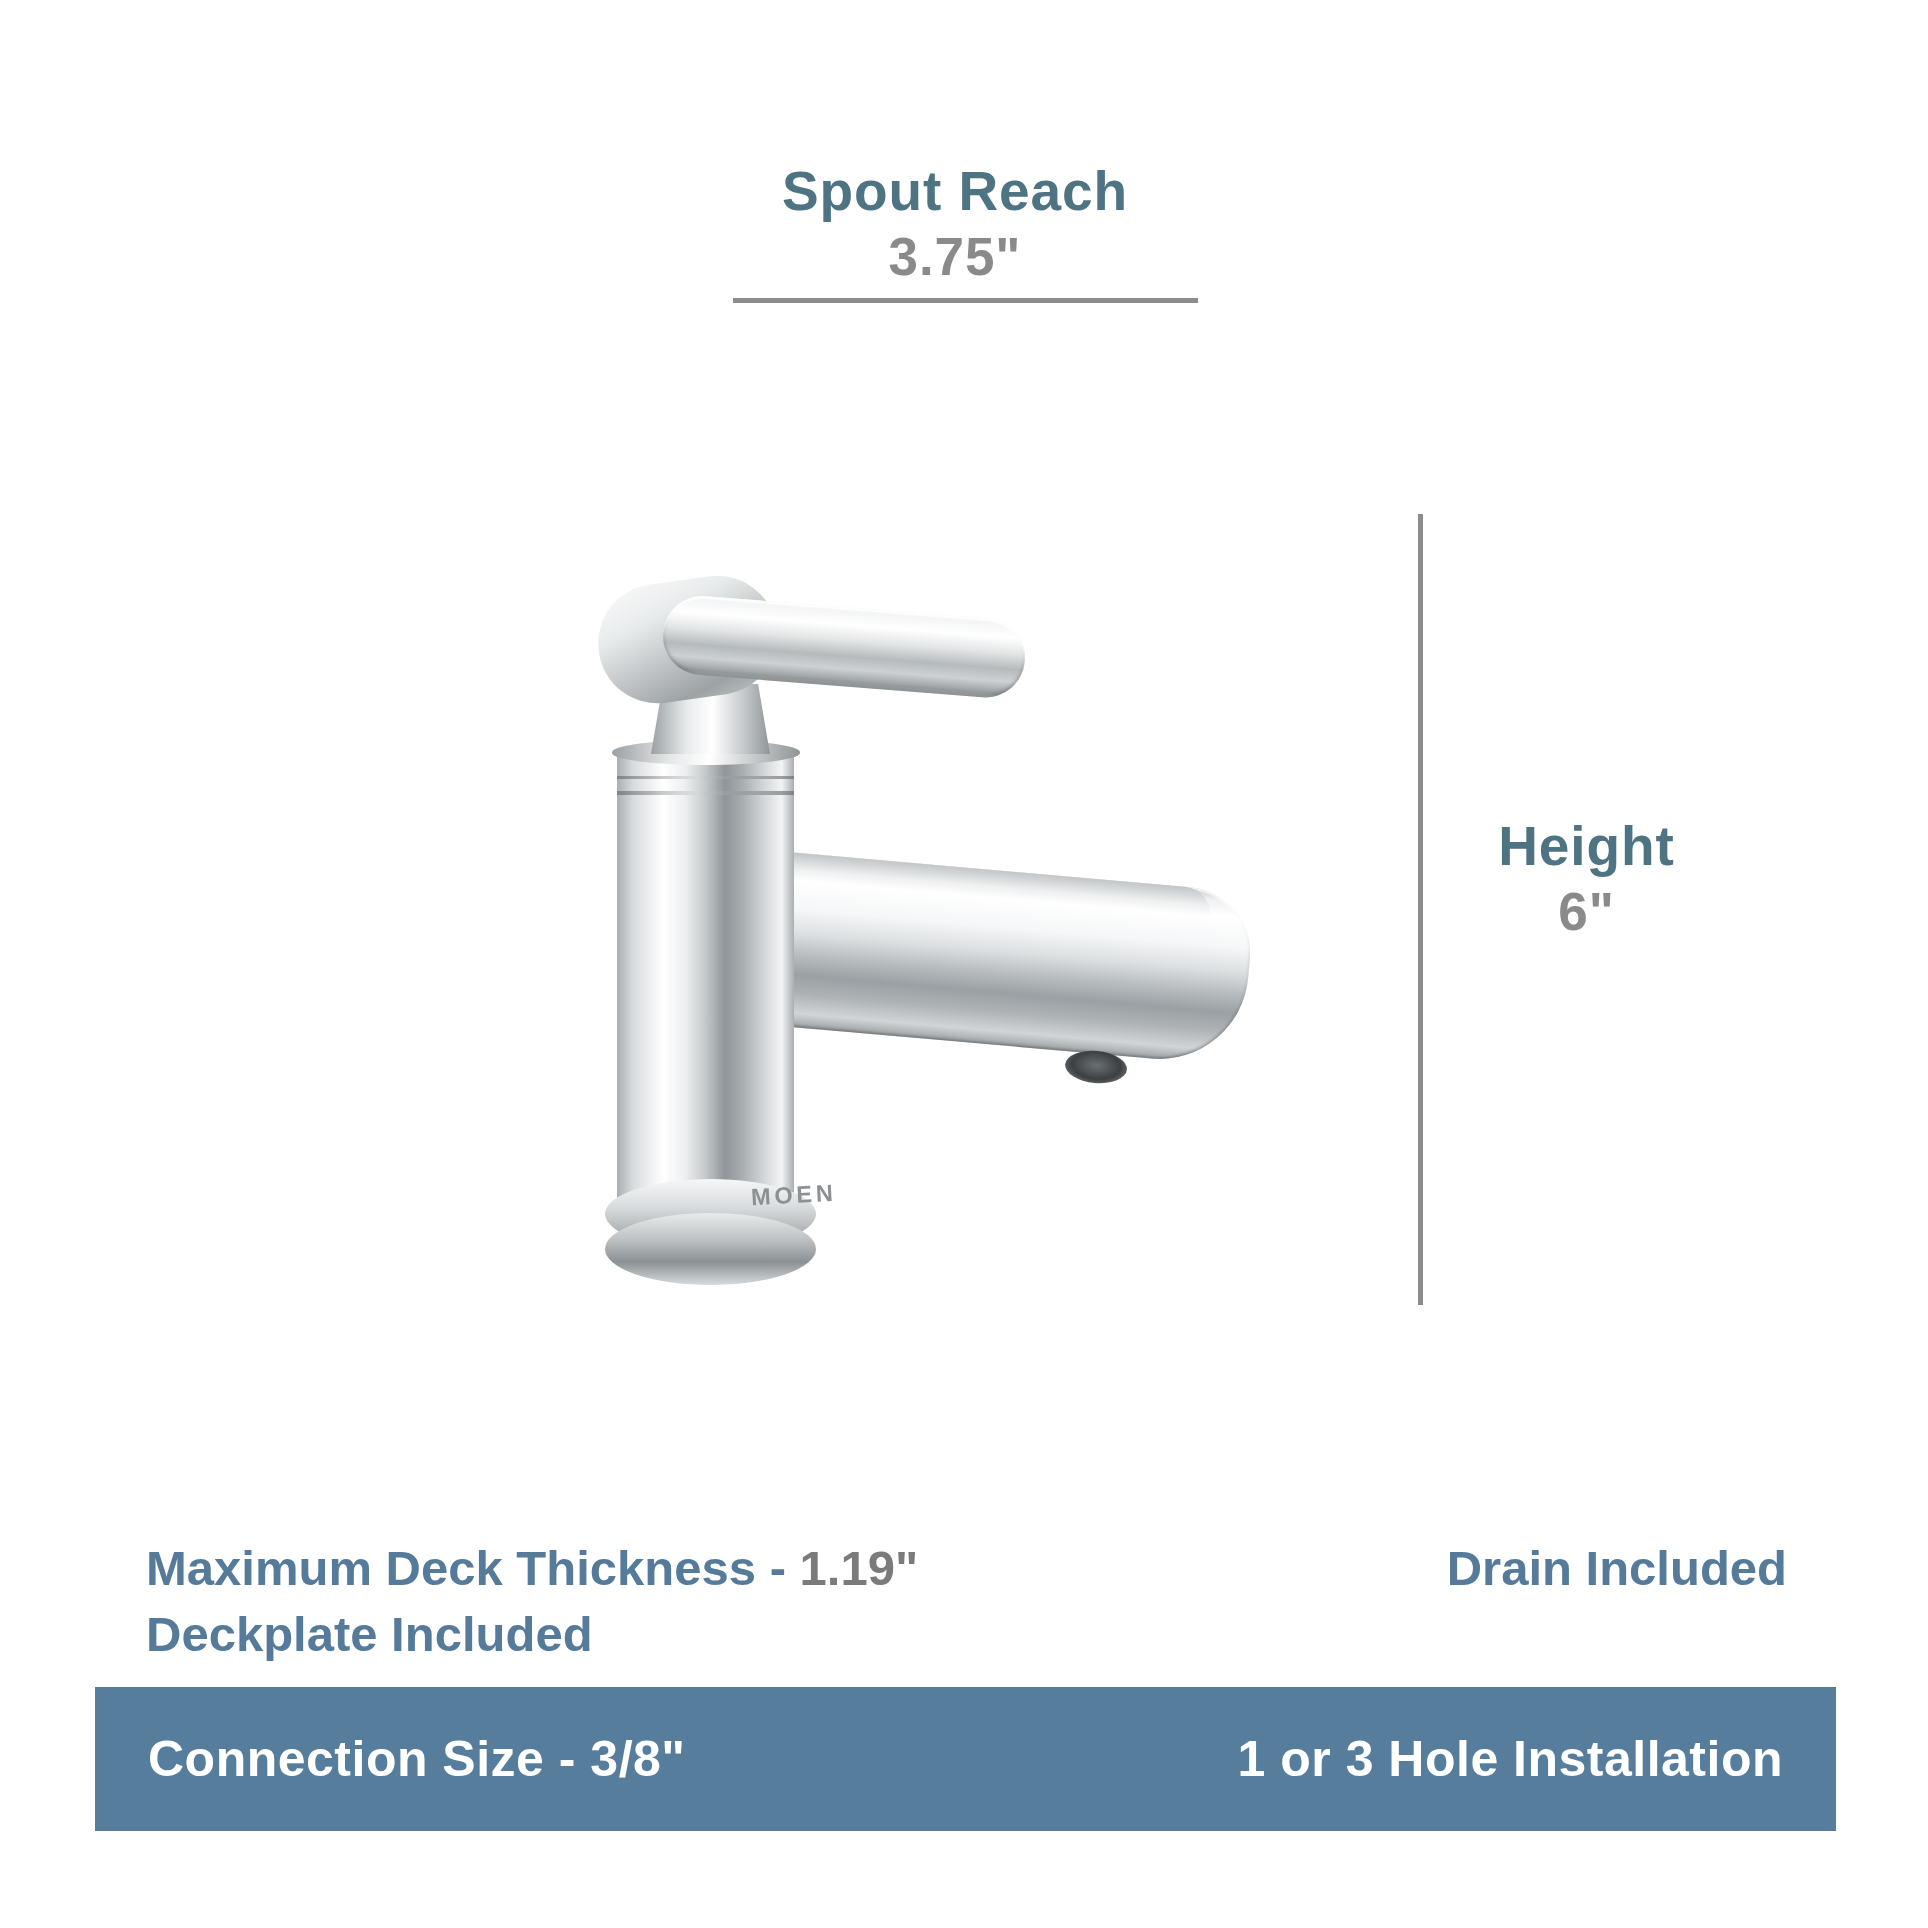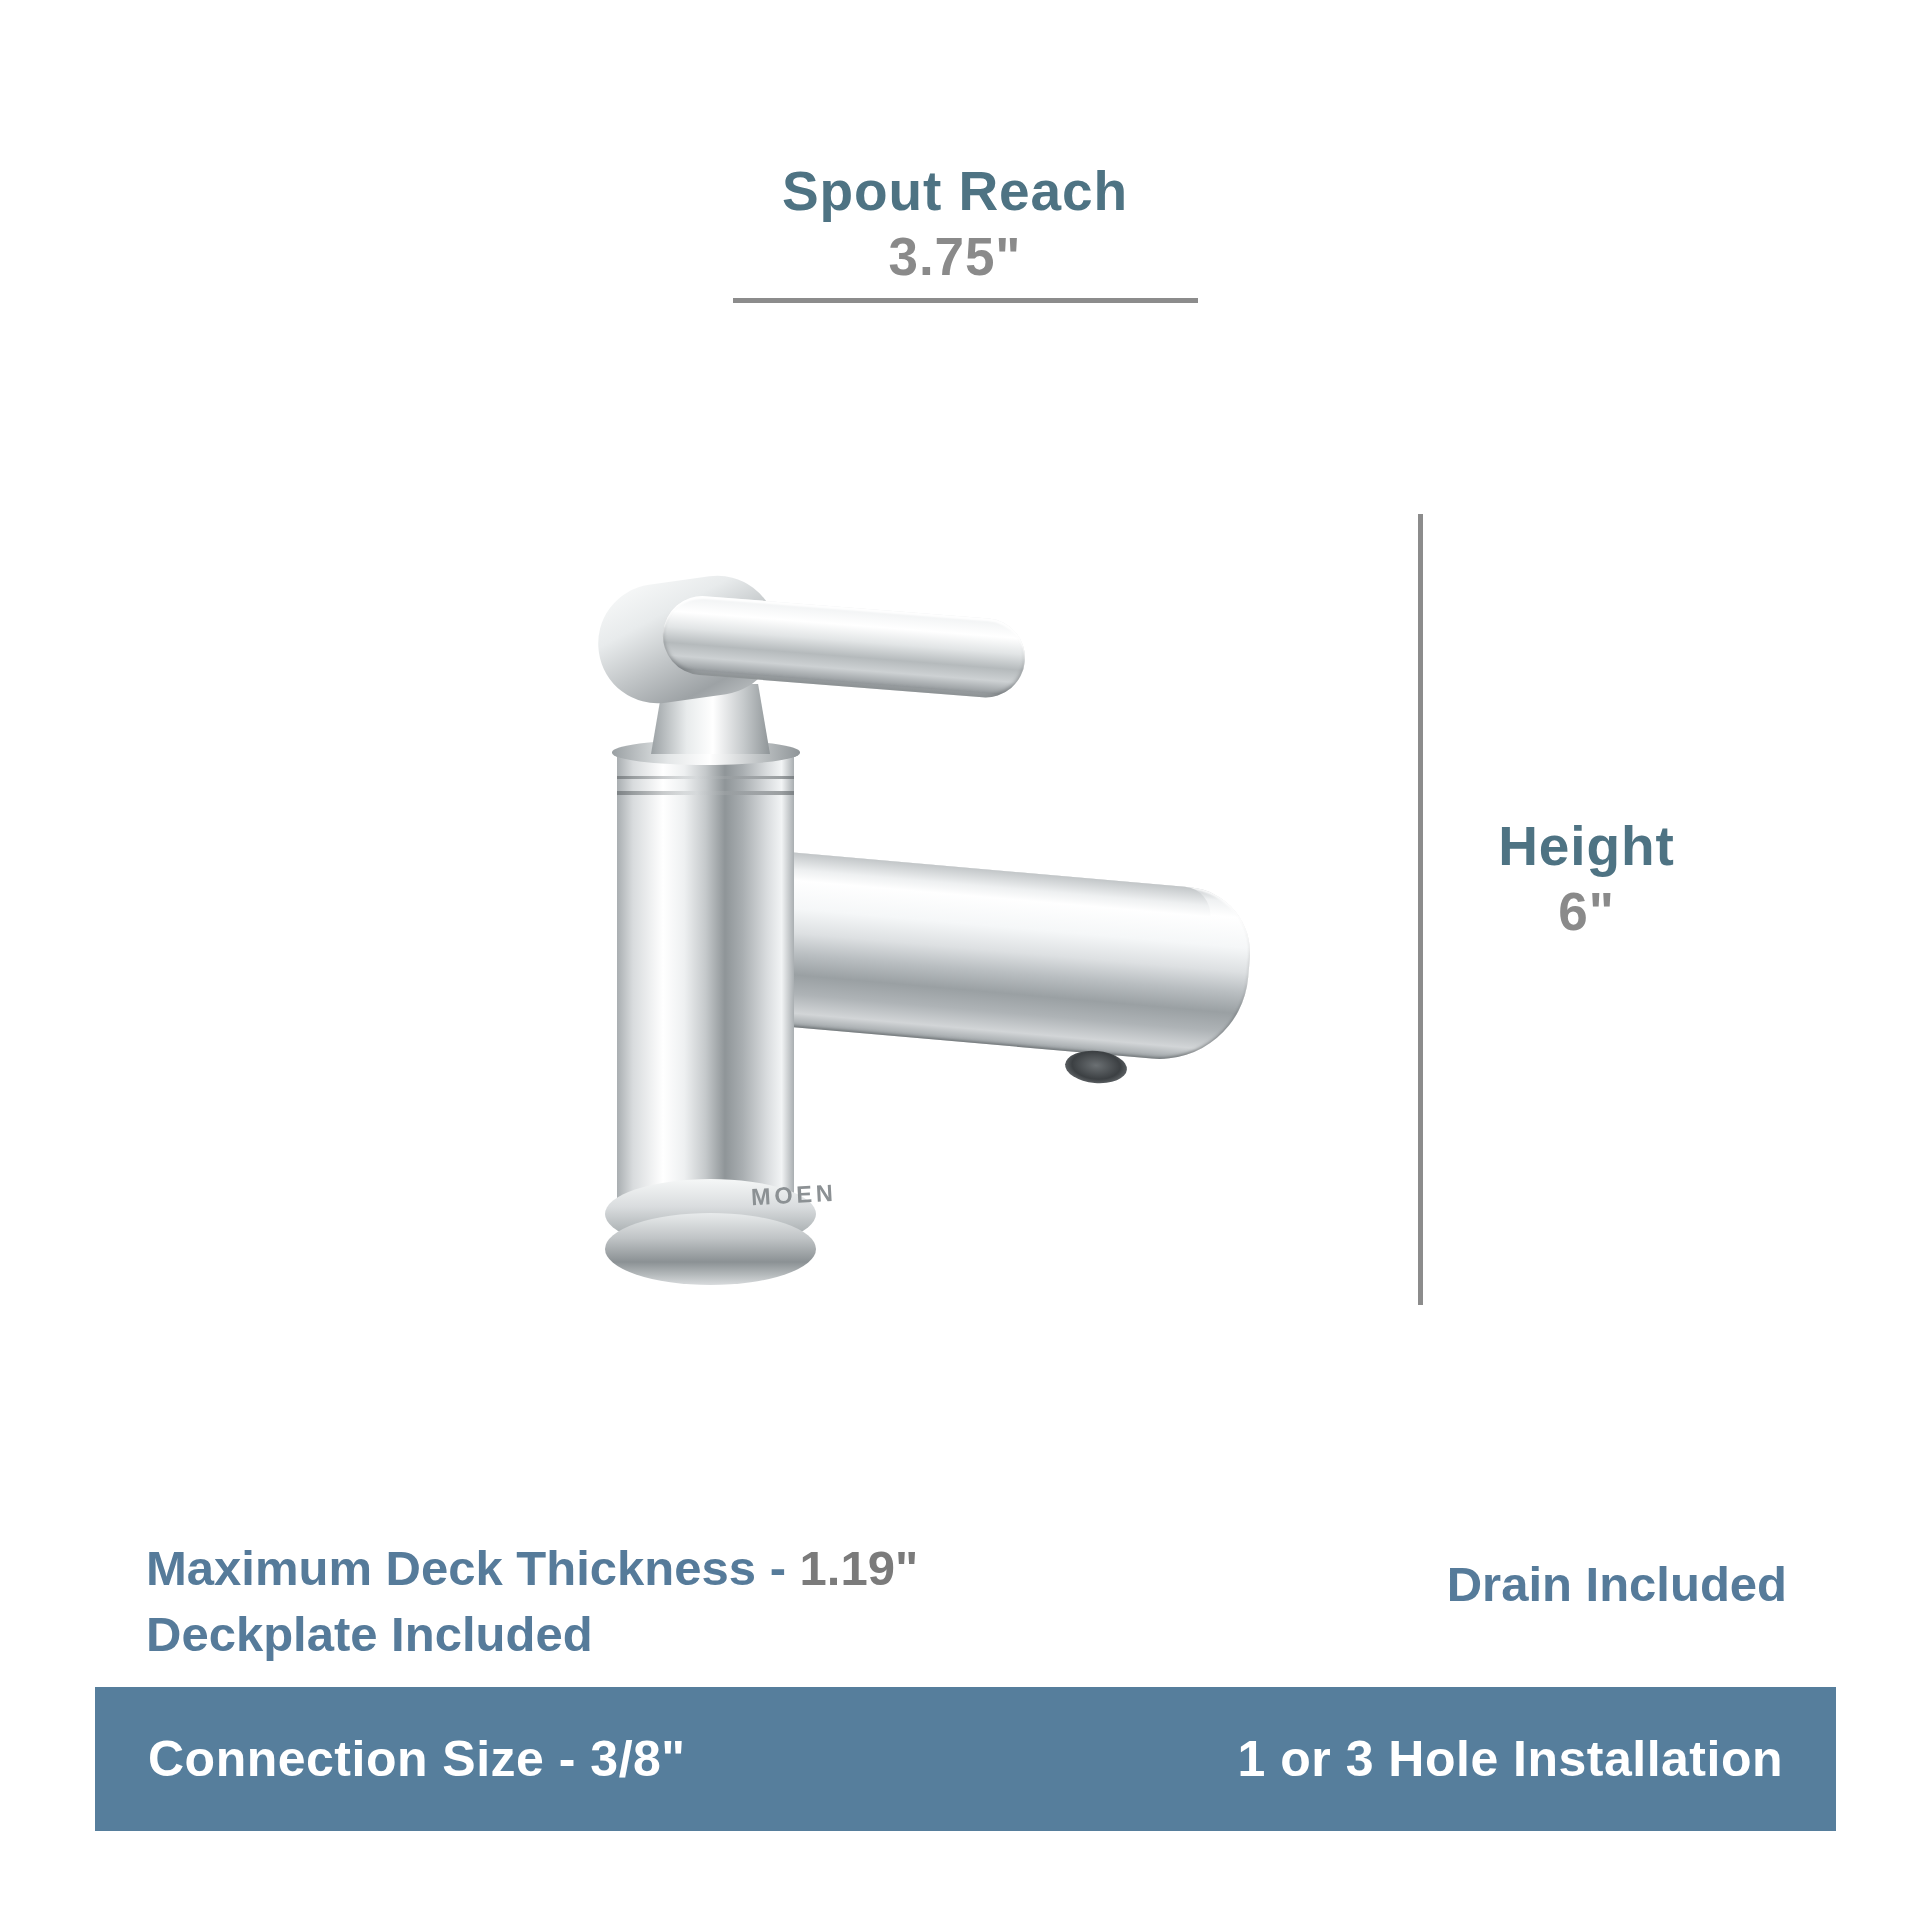--- a/index.html
+++ b/index.html
@@ -11,21 +11,21 @@
   .dim-label{font-size:55px;line-height:60px;font-weight:700;color:#4e7383;letter-spacing:0.9px;}
   .dim-value{font-size:53px;line-height:60px;font-weight:700;color:#8a8a8a;letter-spacing:0.9px;margin-top:5.6px;}
   .hline{position:absolute;left:733px;top:298px;width:465px;height:4.7px;background:#8c8c8c;}
 
   .dim-right{position:absolute;left:1450px;top:816px;width:273px;text-align:center;}
   .vline{position:absolute;left:1418px;top:514px;width:4.7px;height:791px;background:#8c8c8c;}
 
   
   .notes{position:absolute;top:1535px;font-size:49px;line-height:66px;font-weight:700;color:#567b9a;}
   .notes-left{left:146px;text-align:left;}
-  .notes-right{right:141px;margin-top:16px;}
+  .notes-right{right:141px;}
   .val-gray{color:#7b7b7b;}
 
   
   .footer-bar{position:absolute;left:95px;top:1687px;width:1741px;height:144px;background:#567e9c;
     display:flex;justify-content:space-between;align-items:center;box-sizing:border-box;padding:0 53px;}
   .footer-bar .bar-text{font-size:50px;font-weight:700;color:#ffffff;letter-spacing:0.5px;}
 
   
   .faucet{position:absolute;left:574px;top:565px;width:697px;height:753px;}
   .faucet > div{position:absolute;}

